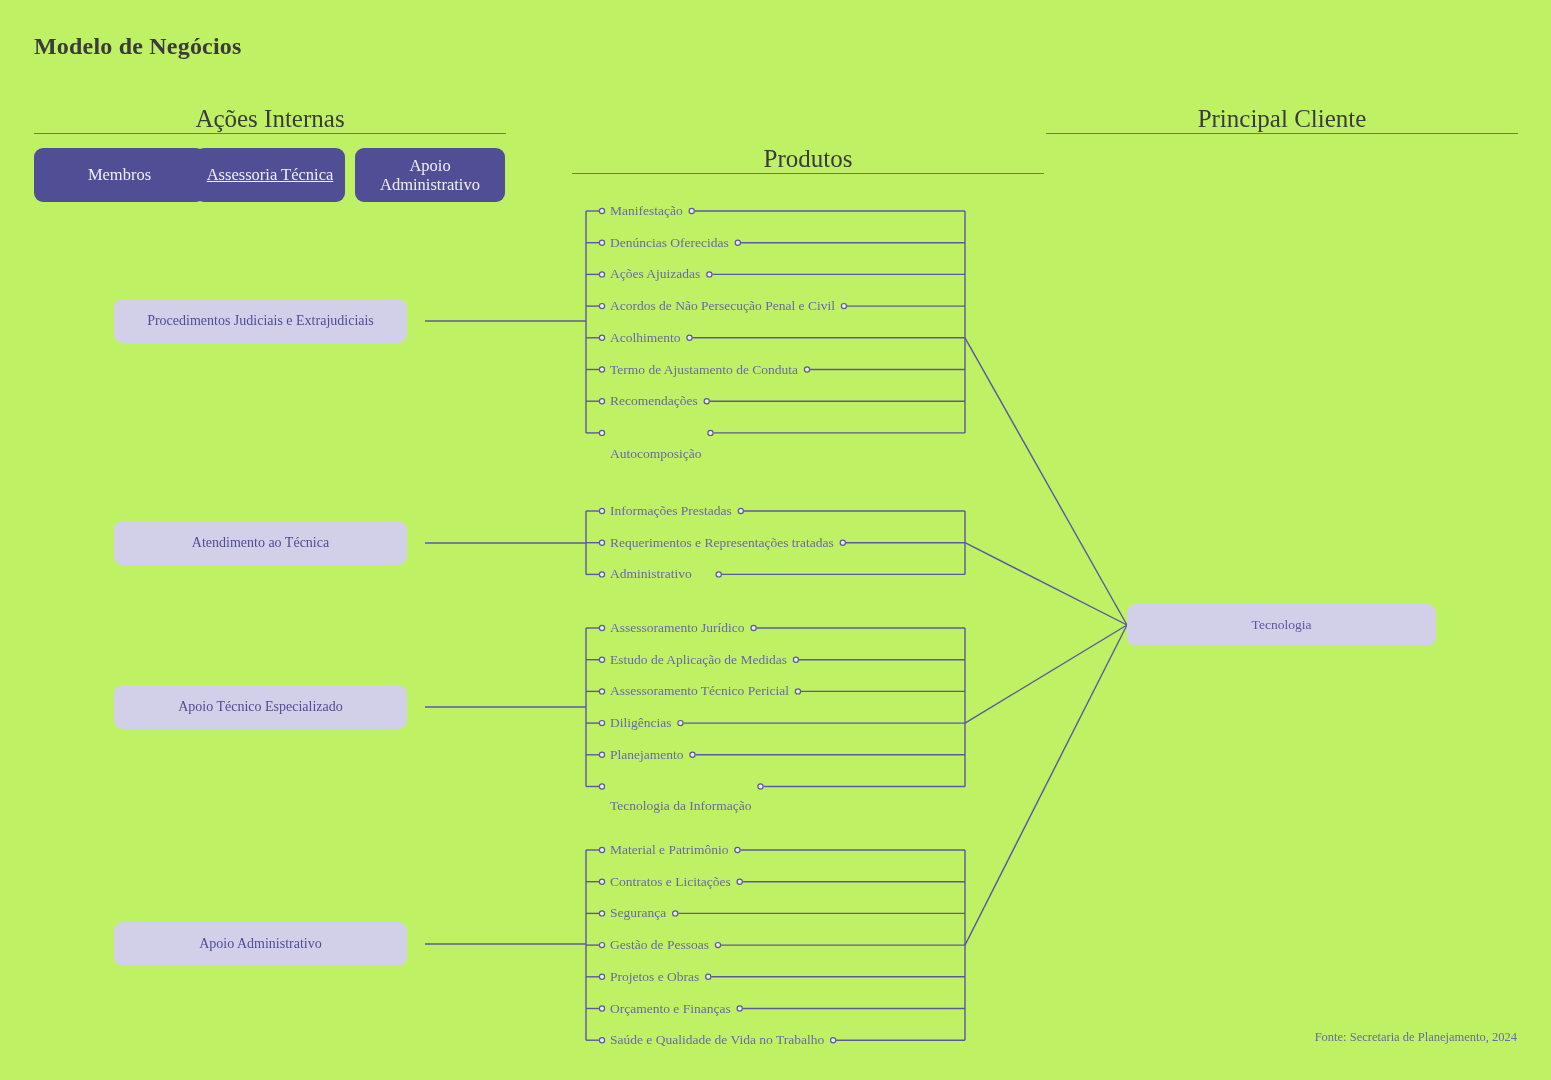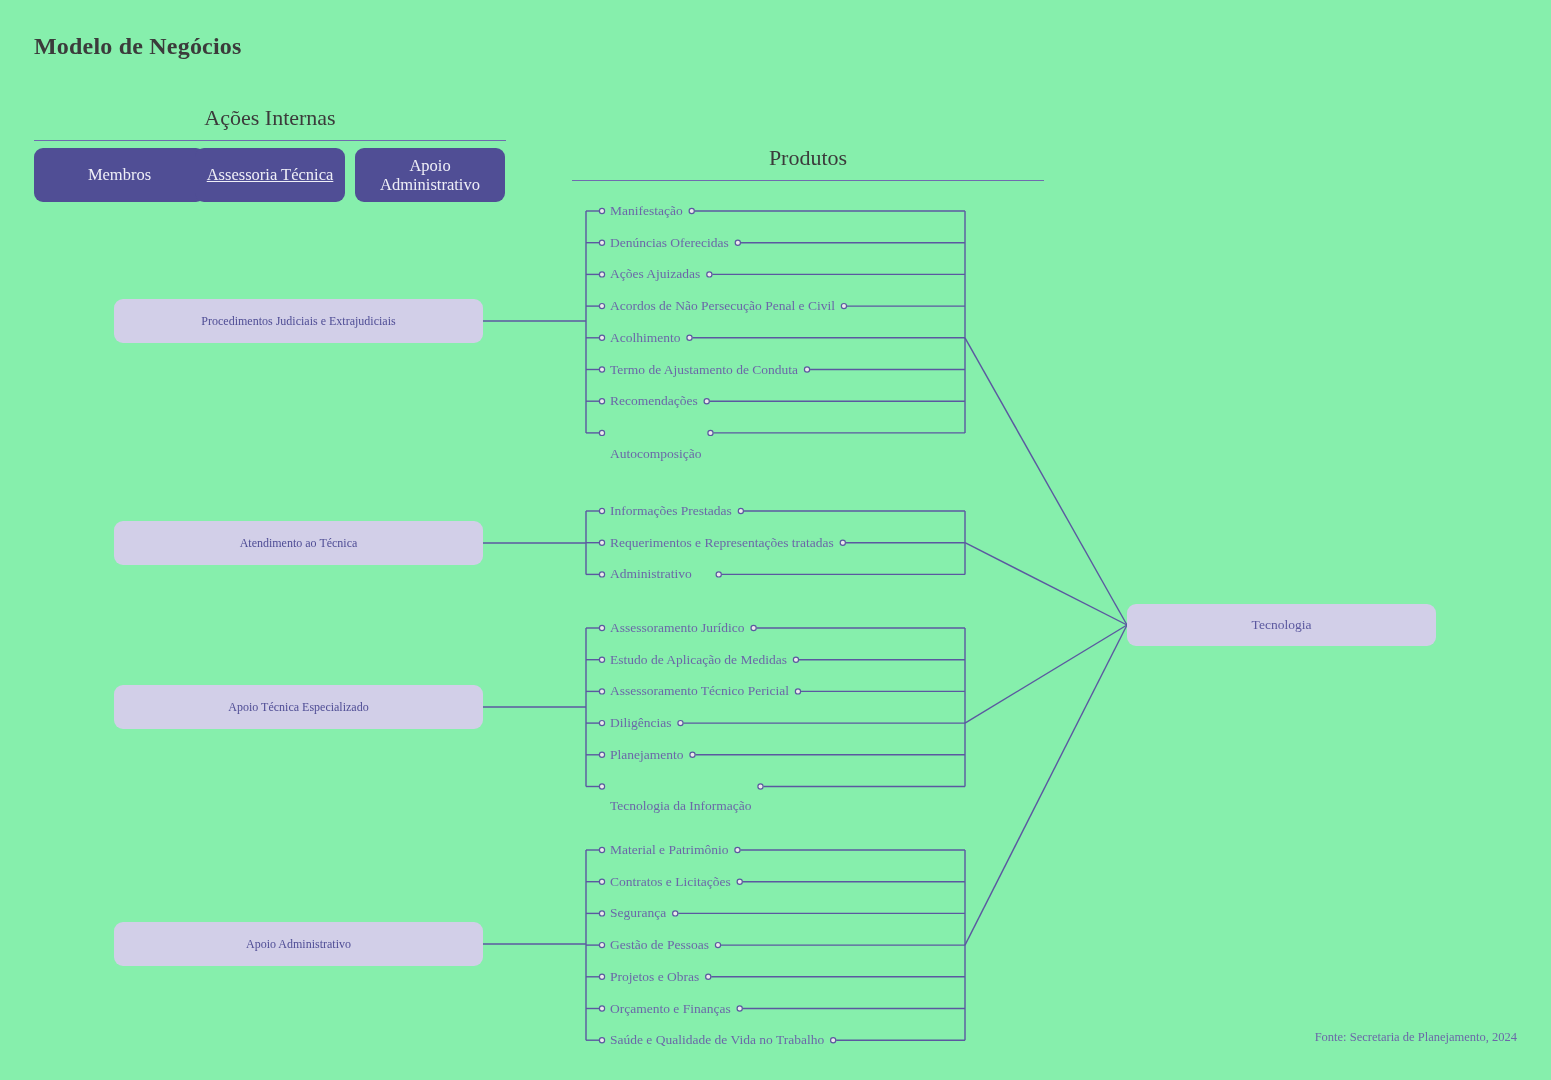--- a/index.html
+++ b/index.html
@@ -5,44 +5,43 @@
 <style>
   html, body {
     margin: 0;
     padding: 0;
     background: #ecebeb;
   }
   #canvas {
     position: relative;
     width: 1551px;
     height: 1080px;
-    background: #86efac;
+    background: #bef264;
     font-family: "Liberation Serif", "DejaVu Serif", serif;
     overflow: hidden;
   }
 
   
   #page-title {
     position: absolute;
     left: 34px;
     top: 33px;
     font-size: 24px;
     font-weight: bold;
     color: #3b3b3b;
     letter-spacing: .2px;
   }
 
   
   .col-head {
     position: absolute;
     text-align: center;
-    font-size: 22px;
+    font-size: 25px;
     color: #3b3b3b;
     border-bottom: 1.6px solid #6f6cae;
-    padding-bottom: 9px;
     top: 105px;
   }
   #col-head-0 { left: 34px;   width: 472px; }
   #col-head-1 { left: 572px;  width: 472px; margin-top: 40px; }
   #col-head-2 { left: 1046px; width: 472px; }
 
   
   .pill {
     position: absolute;
     background: #504e95;
@@ -60,26 +59,26 @@
     padding: 0 8px;
   }
   #pill-0 { left: 34px;  width: 171px; }
   #pill-1 { left: 195px; width: 150px; text-decoration: underline; }
   #pill-2 { left: 355px; width: 150px; }
 
   
   .cat-box {
     position: absolute;
     left: 114px;
-    width: 369px;
+    width: 293px;
     height: 44px;
     background: #d2cfe8;
     border-radius: 9px;
     color: #4f4d95;
-    font-size: 12px;
+    font-size: 14px;
     display: flex;
     align-items: center;
     justify-content: center;
     text-align: center;
     box-sizing: border-box;
     padding: 0 10px;
   }
 
   
   #client-box {
@@ -128,20 +127,21 @@
 </style>
 </head>
 <body>
 
 <div id="canvas">
 
   <div id="page-title">Modelo de Negócios</div>
 
   <div class="col-head" id="col-head-0">Ações Internas</div>
   <div class="col-head" id="col-head-1">Produtos</div>
+  <div class="col-head" id="col-head-2">Principal Cliente</div>
 
   <div class="pill" id="pill-0">Membros</div>
   <div class="pill" id="pill-1">Assessoria Técnica</div>
   <div class="pill" id="pill-2">Apoio Administrativo</div>
 
   <svg id="wires" viewBox="0 0 1551 1080" width="1551" height="1080">
       <line x1="586" y1="211" x2="586" y2="432.9" stroke="#5b58a0" stroke-width="1.4"></line>
       <line x1="965" y1="211" x2="965" y2="432.9" stroke="#5b58a0" stroke-width="1.4"></line>
       <line x1="425" y1="321" x2="586" y2="321" stroke="#5b58a0" stroke-width="1.4"></line>
       <line x1="586" y1="211" x2="600" y2="211" stroke="#5b58a0" stroke-width="1.4"></line>
@@ -267,21 +267,21 @@
       <div class="prod-label" style="top: 369.5px;">Termo de Ajustamento de Conduta</div>
       <div class="prod-label" style="top: 401.2px;">Recomendações</div>
       <div class="prod-label" style="top: 432.9px; margin-top: 21px;">Autocomposição</div>
       <div class="cat-box" style="top: 521px;">
         <span>Atendimento ao Técnica</span>
       </div>
       <div class="prod-label" style="top: 511px;">Informações Prestadas</div>
       <div class="prod-label" style="top: 542.7px;">Requerimentos e Representações tratadas</div>
       <div class="prod-label" style="top: 574.4px;">Administrativo</div>
       <div class="cat-box" style="top: 685px;">
-        <span>Apoio Técnica Especializado</span>
+        <span>Apoio Técnico Especializado</span>
       </div>
       <div class="prod-label" style="top: 628px;">Assessoramento Jurídico</div>
       <div class="prod-label" style="top: 659.7px;">Estudo de Aplicação de Medidas</div>
       <div class="prod-label" style="top: 691.4px;">Assessoramento Técnico Pericial</div>
       <div class="prod-label" style="top: 723.1px;">Diligências</div>
       <div class="prod-label" style="top: 754.8px;">Planejamento</div>
       <div class="prod-label" style="top: 786.5px; margin-top: 19px;">Tecnologia da Informação</div>
       <div class="cat-box" style="top: 922px;">
         <span>Apoio Administrativo</span>
       </div>

